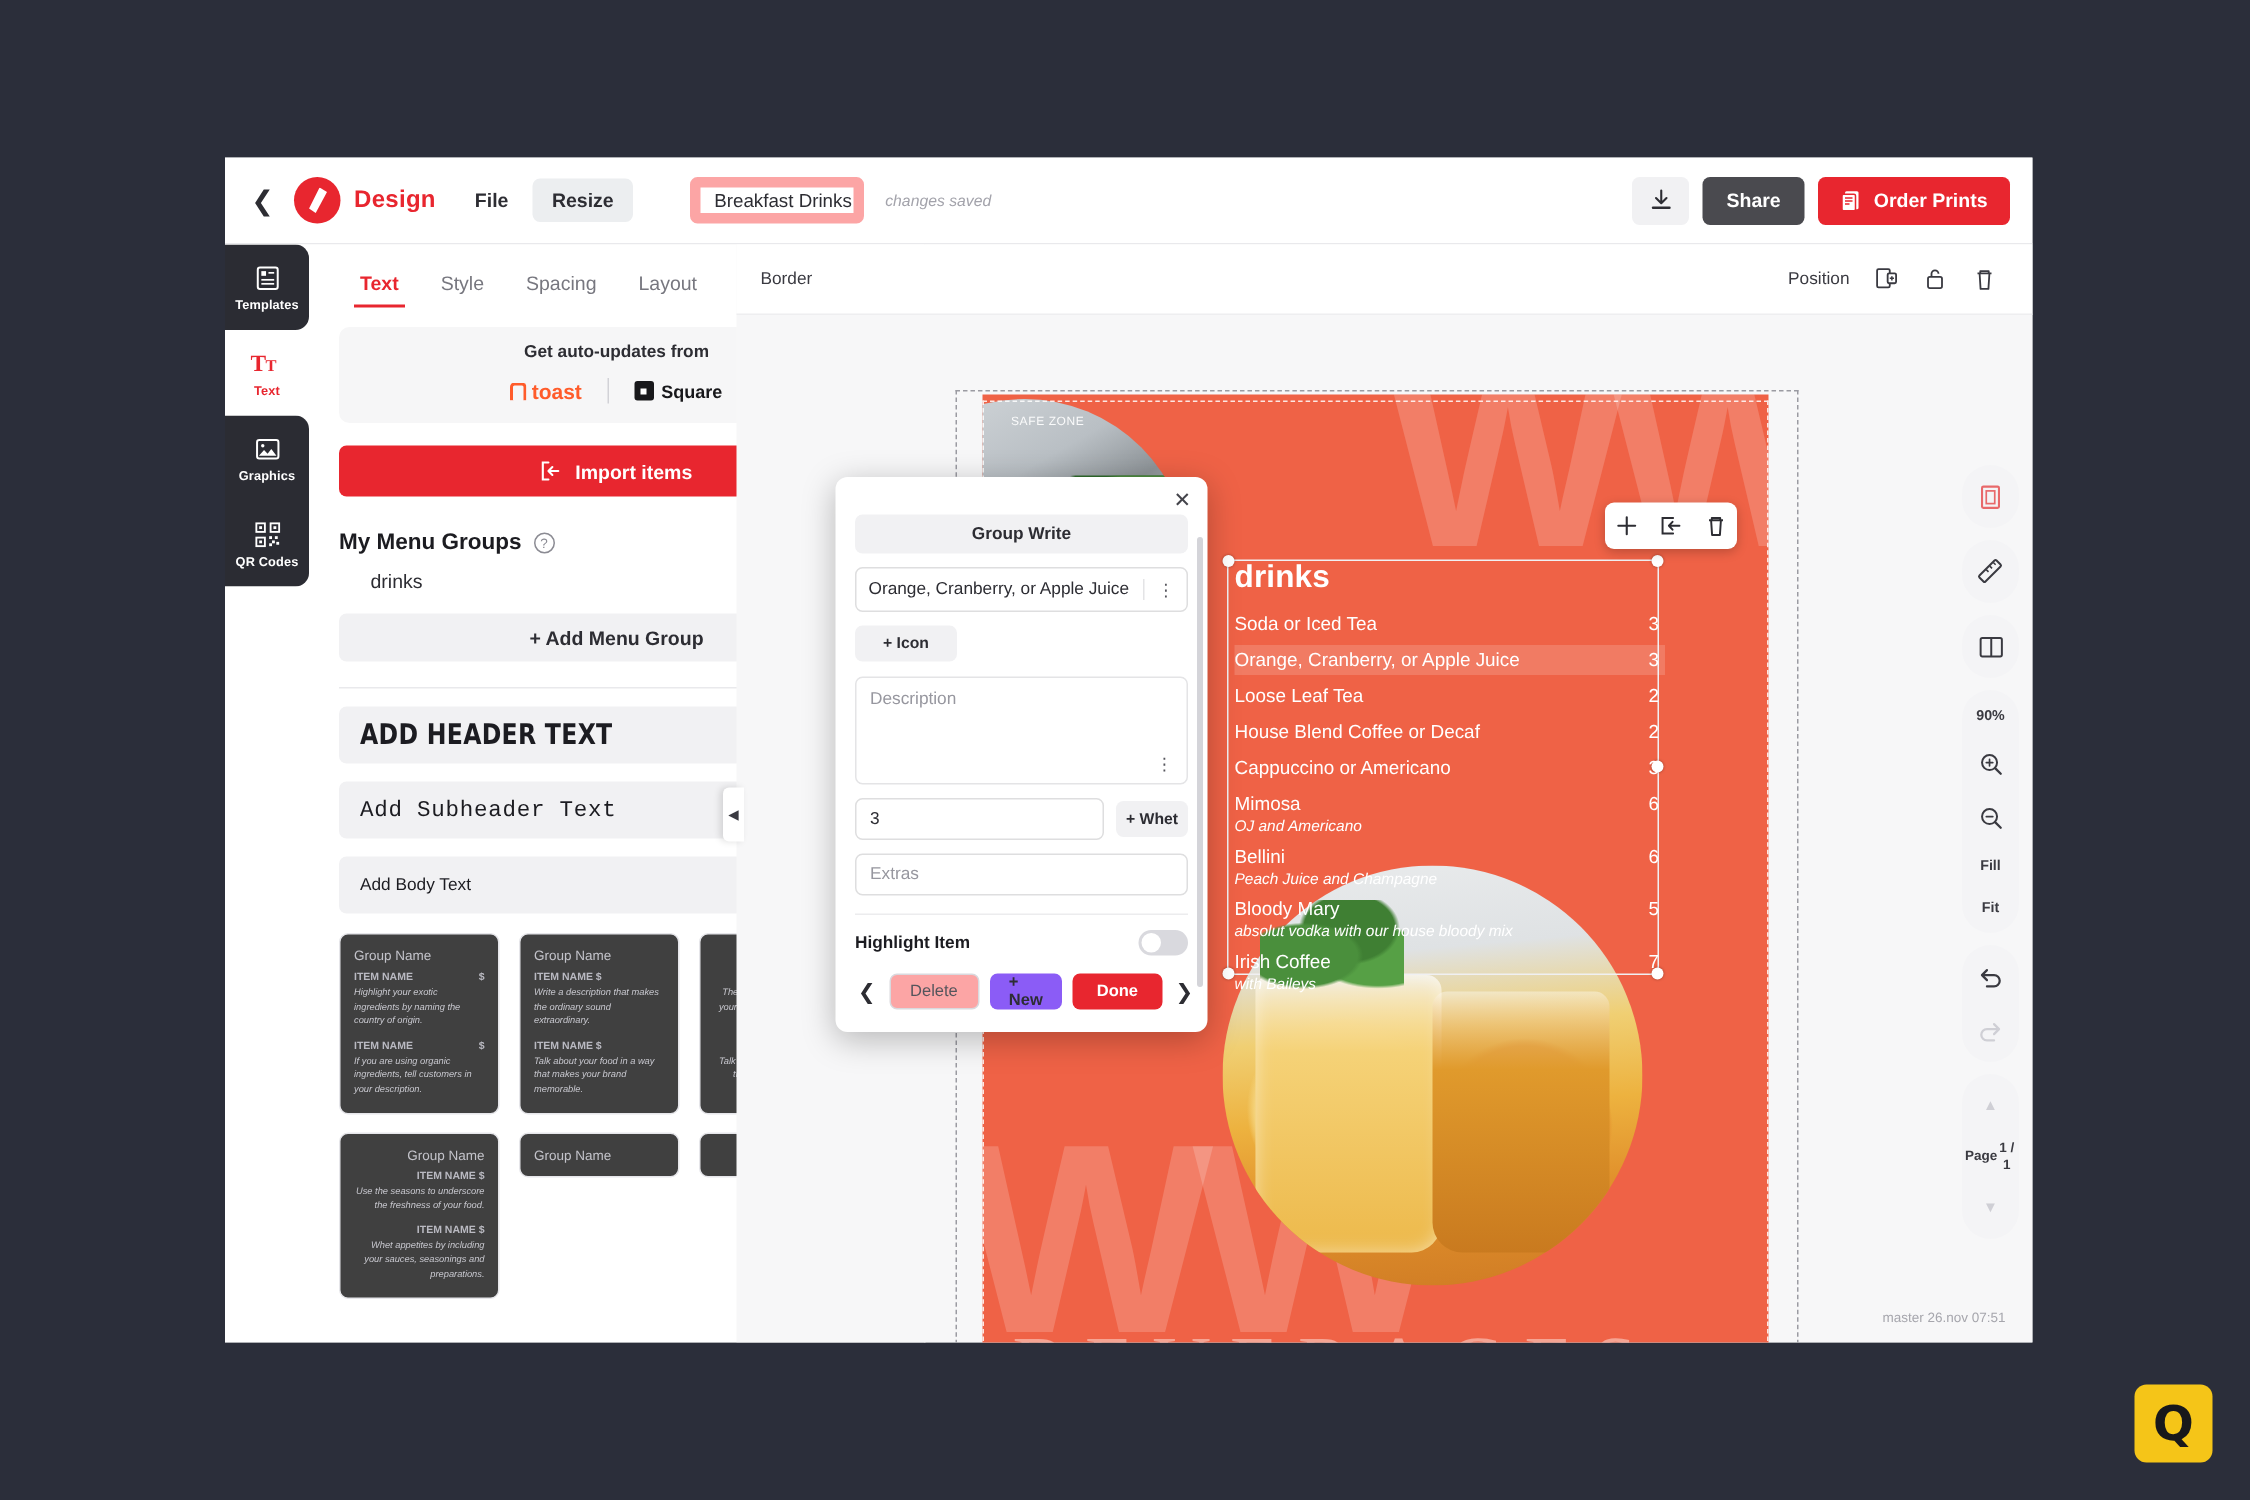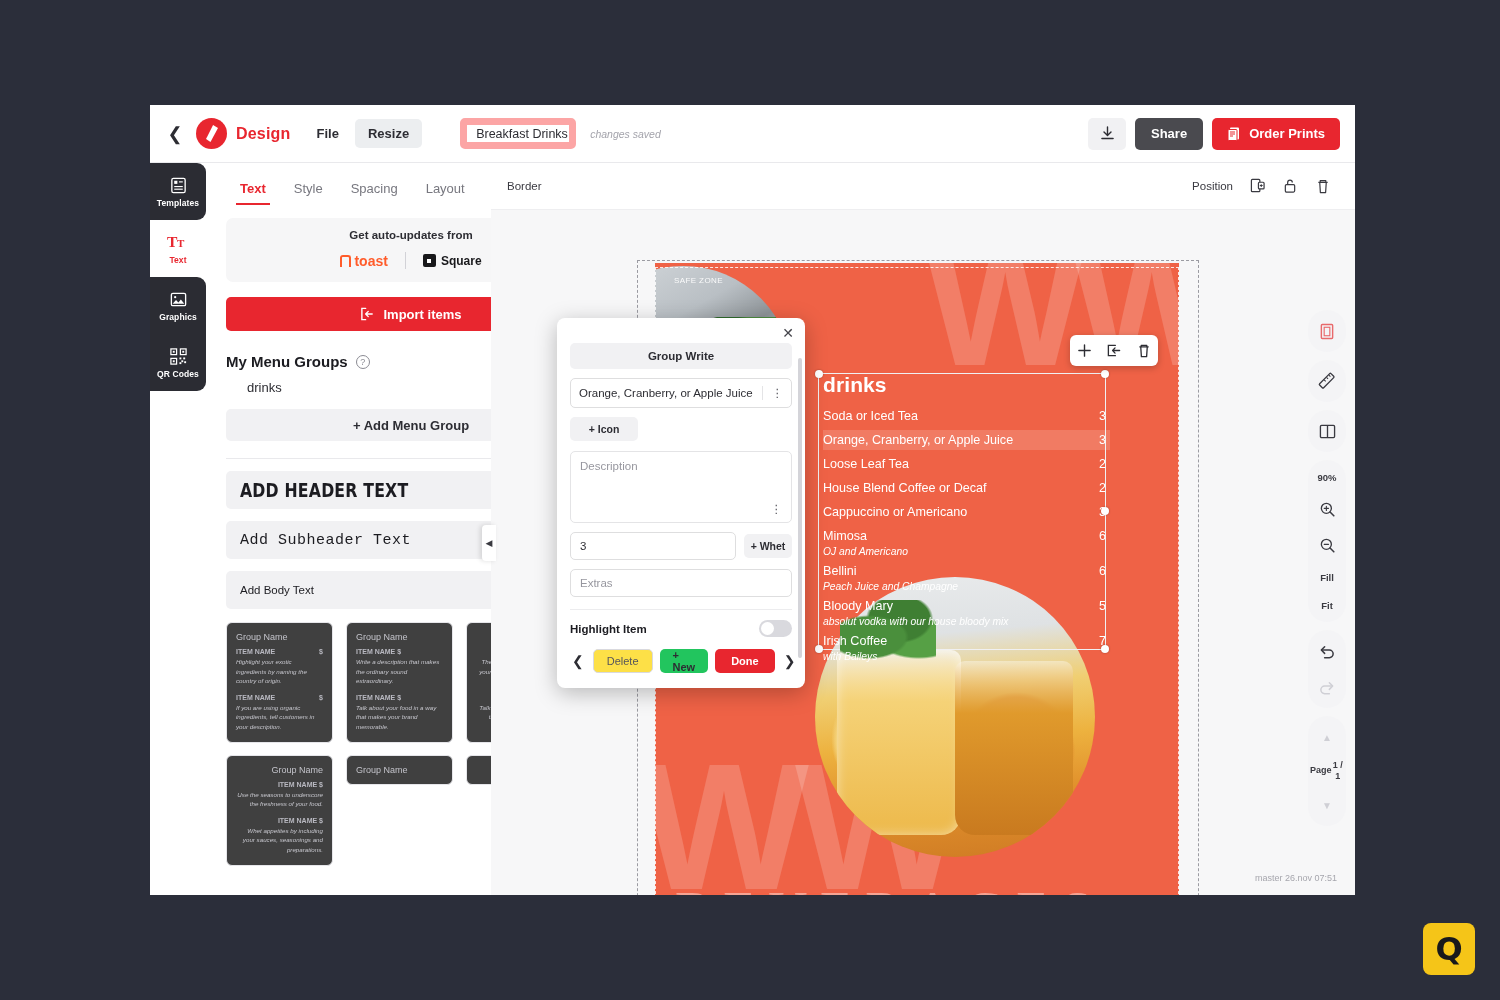--- a/index.html
+++ b/index.html
@@ -384,26 +384,26 @@
     margin-left: auto; width: 33px; height: 17px; background: #d9d9de; border-radius: 10px;
     position: relative; cursor: pointer;
   }
   .toggle:after {
     content: ""; position: absolute; left: 2px; top: 2px; width: 13px; height: 13px;
     background: #fff; border-radius: 50%;
   }
   .m-actions { margin-top: 12px; display: flex; align-items: center; gap: 7px; }
   .m-nav { font-size: 14px; color: #2d2d33; cursor: pointer; padding: 0 2px; }
   .m-del {
-    height: 24px; border: 1px solid #d9d9de; border-radius: 5px; background: #fde047;
+    height: 24px; border: 1px solid #d9d9de; border-radius: 5px; background: #fca5a5;
     display: flex; align-items: center; padding: 0 13px;
     font-size: 11px; color: #55555c; cursor: pointer;
   }
   .m-new {
-    height: 24px; background: #22c55e; border-radius: 5px;
+    height: 24px; background: #8b5cf6; border-radius: 5px;
     display: flex; align-items: center; padding: 0 13px;
     font-size: 11px; font-weight: bold; color: #2d2d33; cursor: pointer;
   }
   .m-done {
     height: 24px; background: #e8262f; border-radius: 5px; color: #fff;
     display: flex; align-items: center; padding: 0 16px;
     font-size: 11px; font-weight: bold; cursor: pointer;
   }
   .m-scroll {
     position: absolute; right: 3px; top: 40px; width: 4px; height: 300px;

